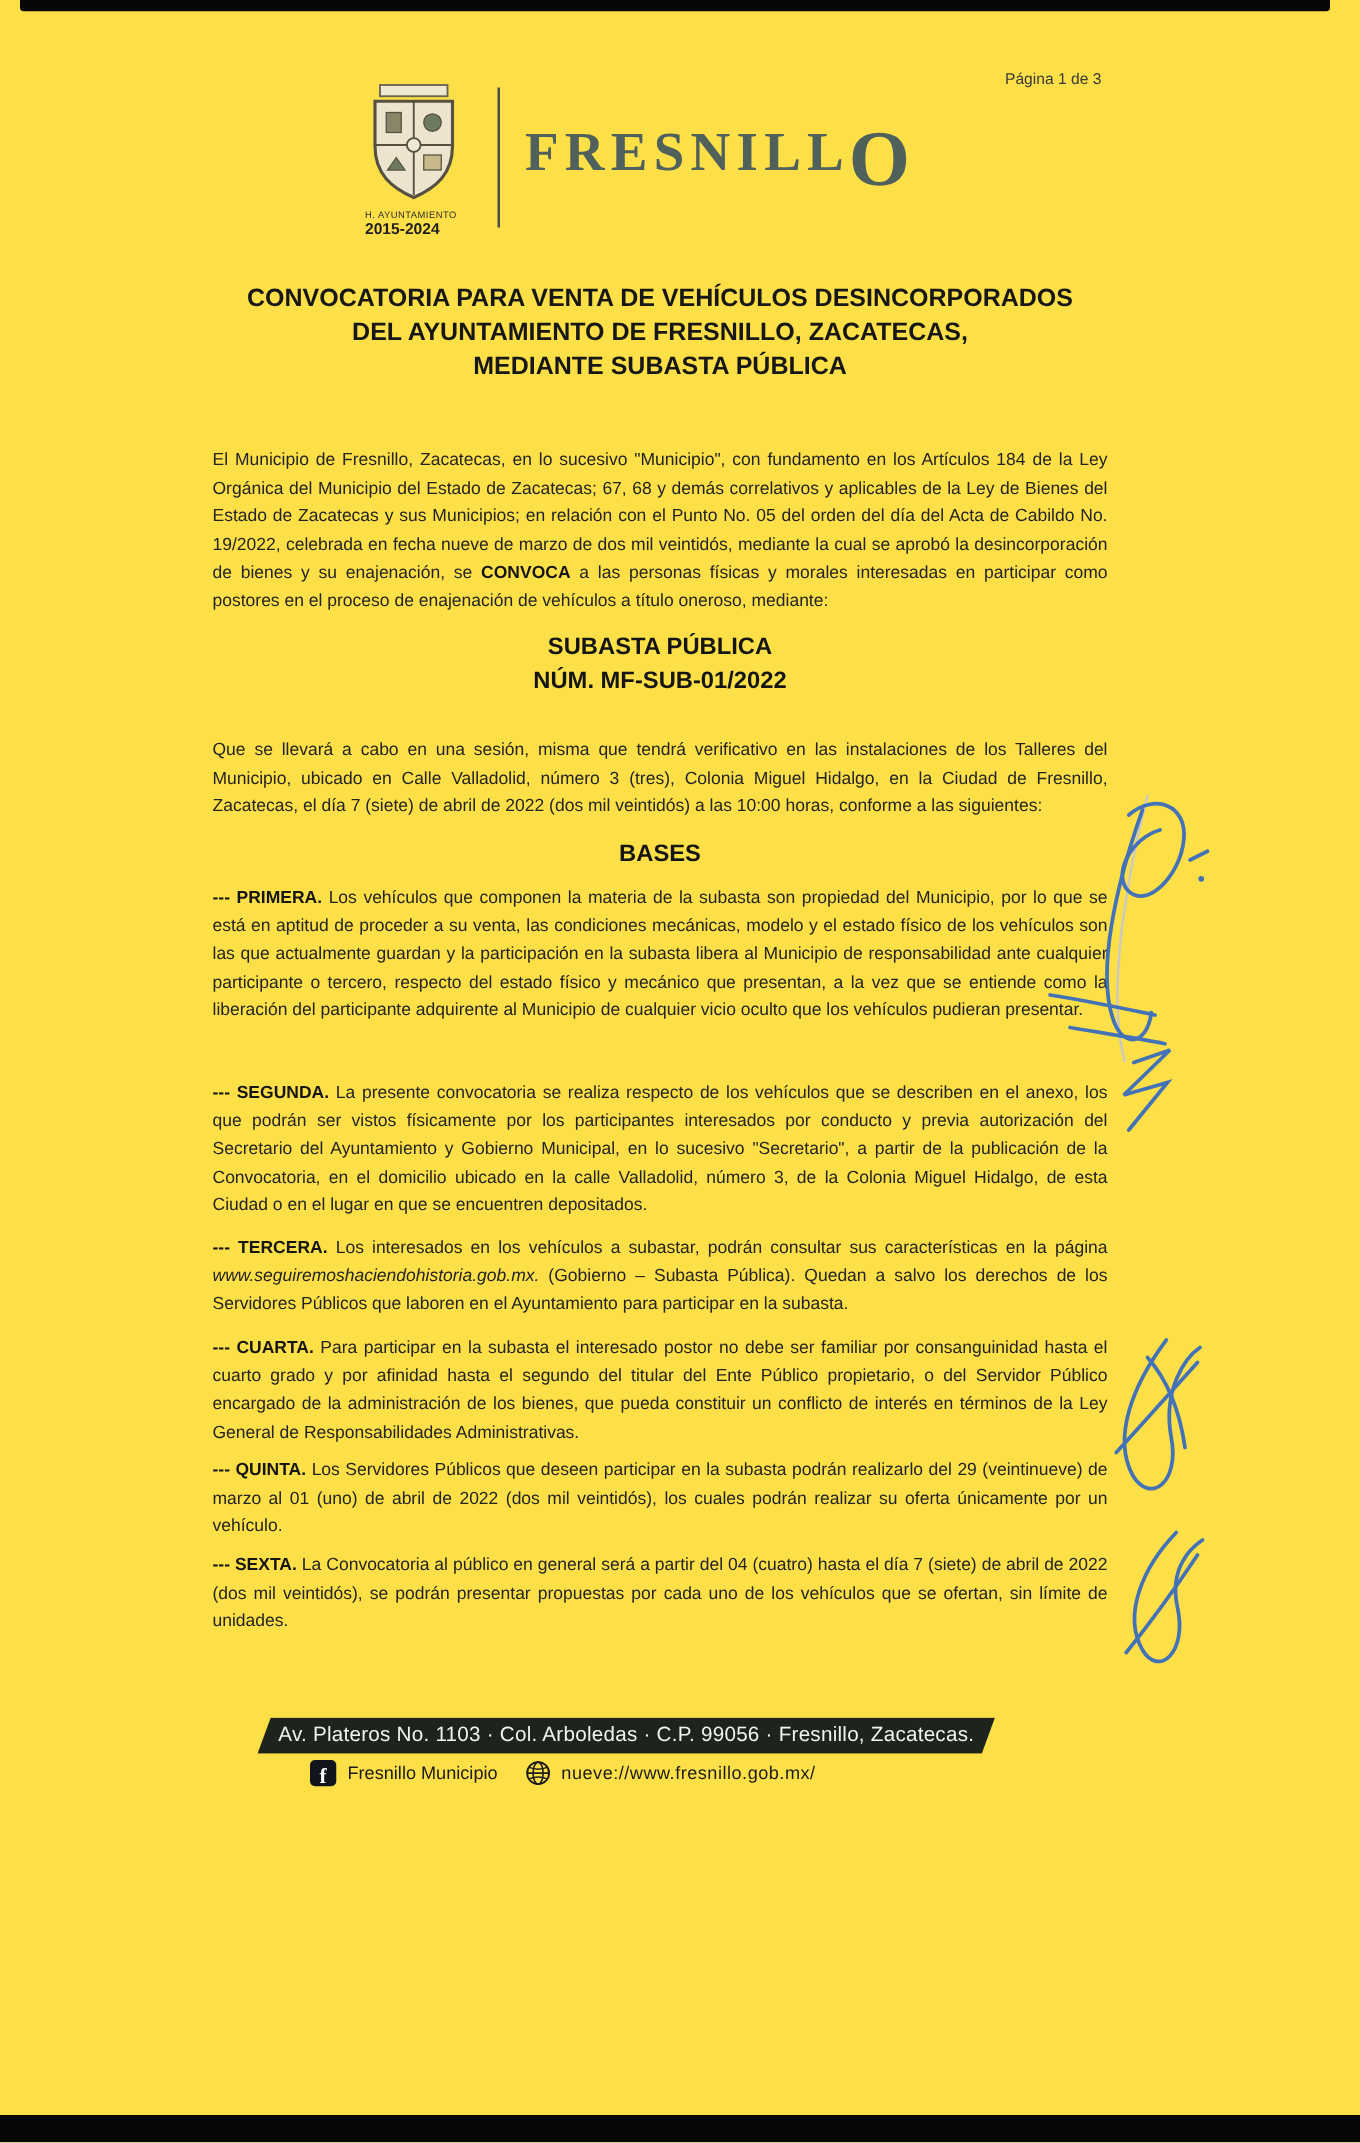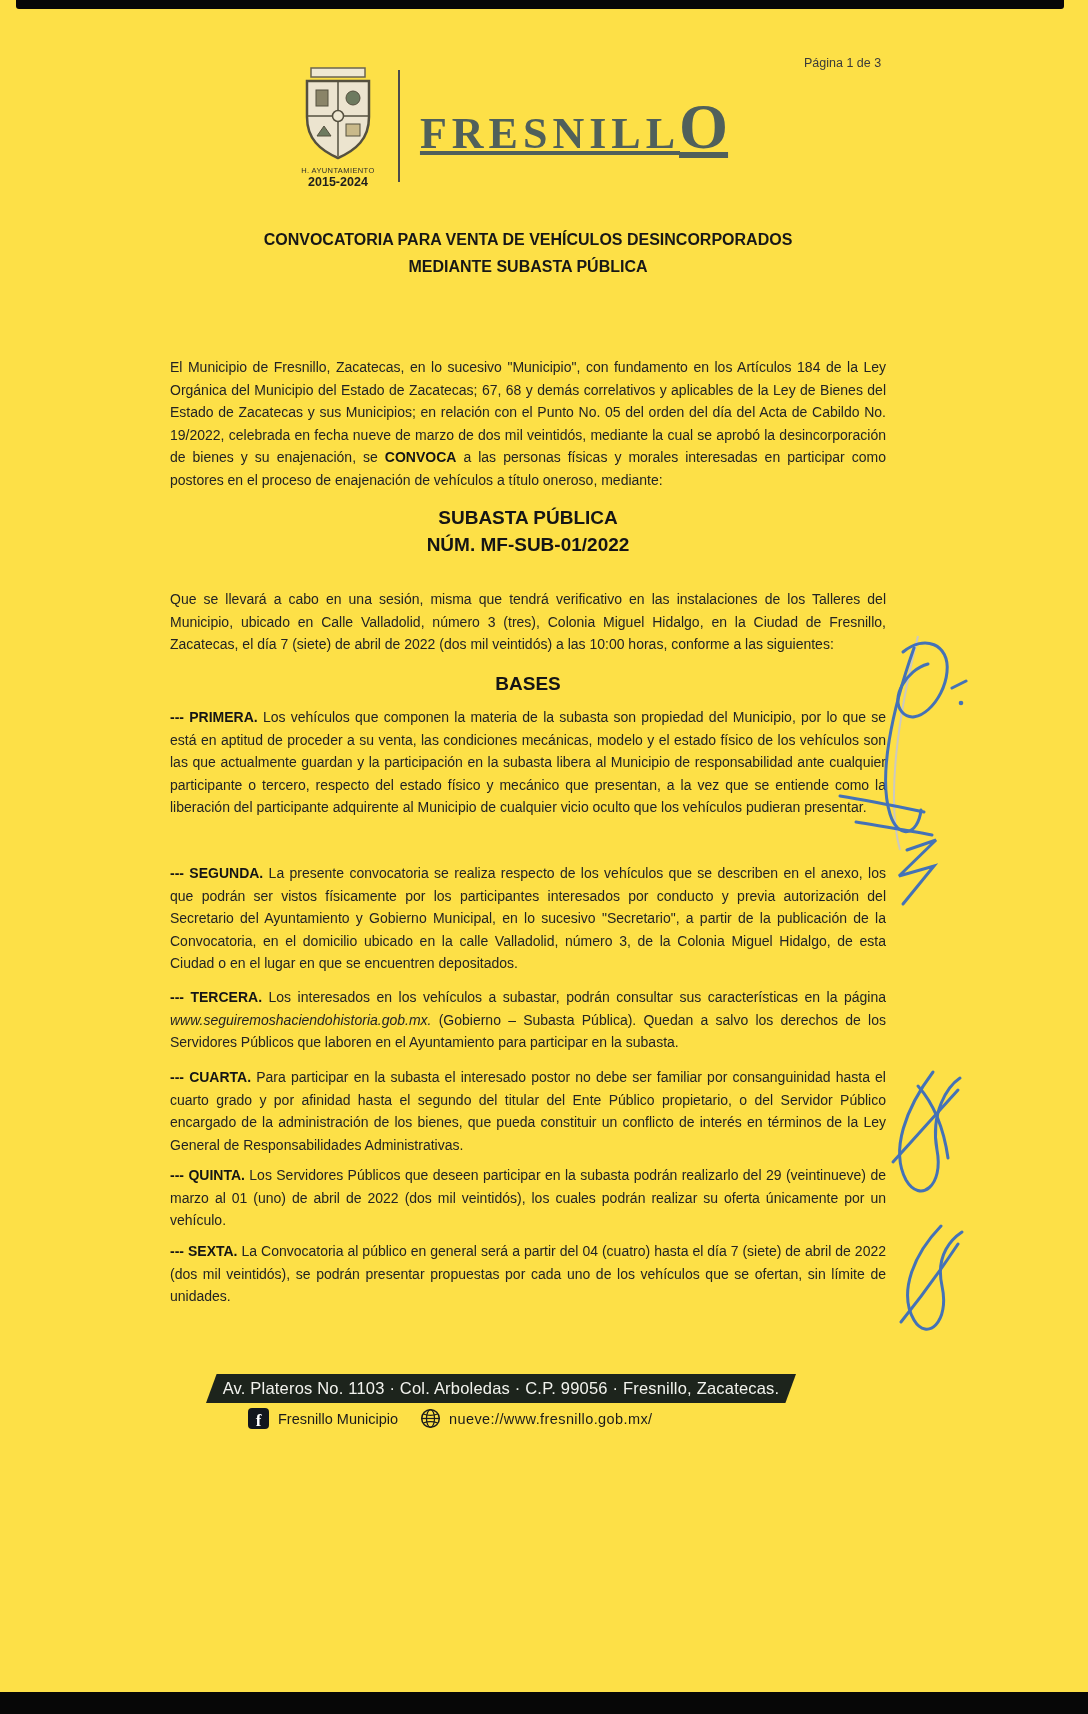--- a/index.html
+++ b/index.html
@@ -12,30 +12,30 @@
   }
 
   
   .scan-bar-top { position:absolute; top:0; left:16px; width:1048px; height:9px; background:#070707; border-radius:0 0 3px 3px; }
   .scan-bar-bottom { position:absolute; bottom:0; left:0; width:100%; height:22px; background:#070707; }
 
   .page-number { position:absolute; top:56px; left:804px; font-size:12.5px; color:#3a3a3a; }
 
   
   .header-row { position:absolute; top:66px; left:0; width:100%; display:flex; justify-content:center; align-items:flex-start; transform:translateX(-34px); }
-  .crest-block { width:92px; text-align:center; }
+  .crest-block { width:92px; text-align:left; }
   .crest-caption1 { font-size:7.5px; letter-spacing:.4px; color:#2c2c2c; margin-top:2px; white-space:nowrap; }
   .crest-caption2 { font-size:12.5px; font-weight:bold; color:#1e1e1e; }
   .header-divider { width:2px; height:112px; background:#4c4c4c; margin:4px 20px 0 14px; }
-  .wordmark { display:flex; align-items:flex-end; margin-top:30px; font-family:"Liberation Serif", serif; color:#50605b;text-decoration:underline; }
+  .wordmark { display:flex; align-items:flex-start; margin-top:30px; font-family:"Liberation Serif", serif; color:#50605b; }
   .wordmark-main { font-size:44px; letter-spacing:5px; font-weight:600; }
   .wordmark-o { font-size:63px; line-height:1; margin-left:-1px; font-weight:600; }
 
   
-  .doc-title { position:absolute; top:226px; left:170px; width:716px; text-align:center; font-weight:bold; font-size:16px; line-height:27px; color:#171717; }
+  .doc-title { position:absolute; top:226px; left:170px; width:716px; text-align:center; font-weight:bold; font-size:20px; line-height:27px; color:#171717; }
   .para { position:absolute; left:170px; width:716px; font-size:14px; line-height:22.5px; text-align:justify; color:#232323; }
   .para b { color:#151515; }
   .center-heading { position:absolute; left:170px; width:716px; text-align:center; font-weight:bold; color:#151515; font-size:19px; line-height:27px; }
   .url-italic { font-style:italic; }
 
   #intro-paragraph   { top:356px; }
   #auction-heading   { top:504px;text-align:center; }
   #session-paragraph { top:588px; }
   #bases-heading     { top:670px; }
   #base-1 { top:706px; }
@@ -92,20 +92,21 @@
     </div>
     <div class="header-divider"></div>
     <div class="wordmark">
       <span class="wordmark-main">FRESNILL</span>
       <span class="wordmark-o">O</span>
     </div>
   </div>
 
   <div class="doc-title">
     <div>CONVOCATORIA PARA VENTA DE VEHÍCULOS DESINCORPORADOS</div>
+    <div>DEL AYUNTAMIENTO DE FRESNILLO, ZACATECAS,</div>
     <div>MEDIANTE SUBASTA PÚBLICA</div>
   </div>
 
   <p class="para" id="intro-paragraph"><span>El Municipio de Fresnillo, Zacatecas, en lo sucesivo "Municipio", con fundamento en los Artículos 184 de la Ley Orgánica del Municipio del Estado de Zacatecas; 67, 68 y demás correlativos y aplicables de la Ley de Bienes del Estado de Zacatecas y sus Municipios; en relación con el Punto No. 05 del orden del día del Acta de Cabildo No. 19/2022, celebrada en fecha nueve de marzo de dos mil veintidós, mediante la cual se aprobó la desincorporación de bienes y su enajenación, se </span><b>CONVOCA</b><span> a las personas físicas y morales interesadas en participar como postores en el proceso de enajenación de vehículos a título oneroso, mediante:</span></p>
 
   <div class="center-heading" id="auction-heading">
     <div>SUBASTA PÚBLICA</div>
     <div>NÚM. MF-SUB-01/2022</div>
   </div>
 

